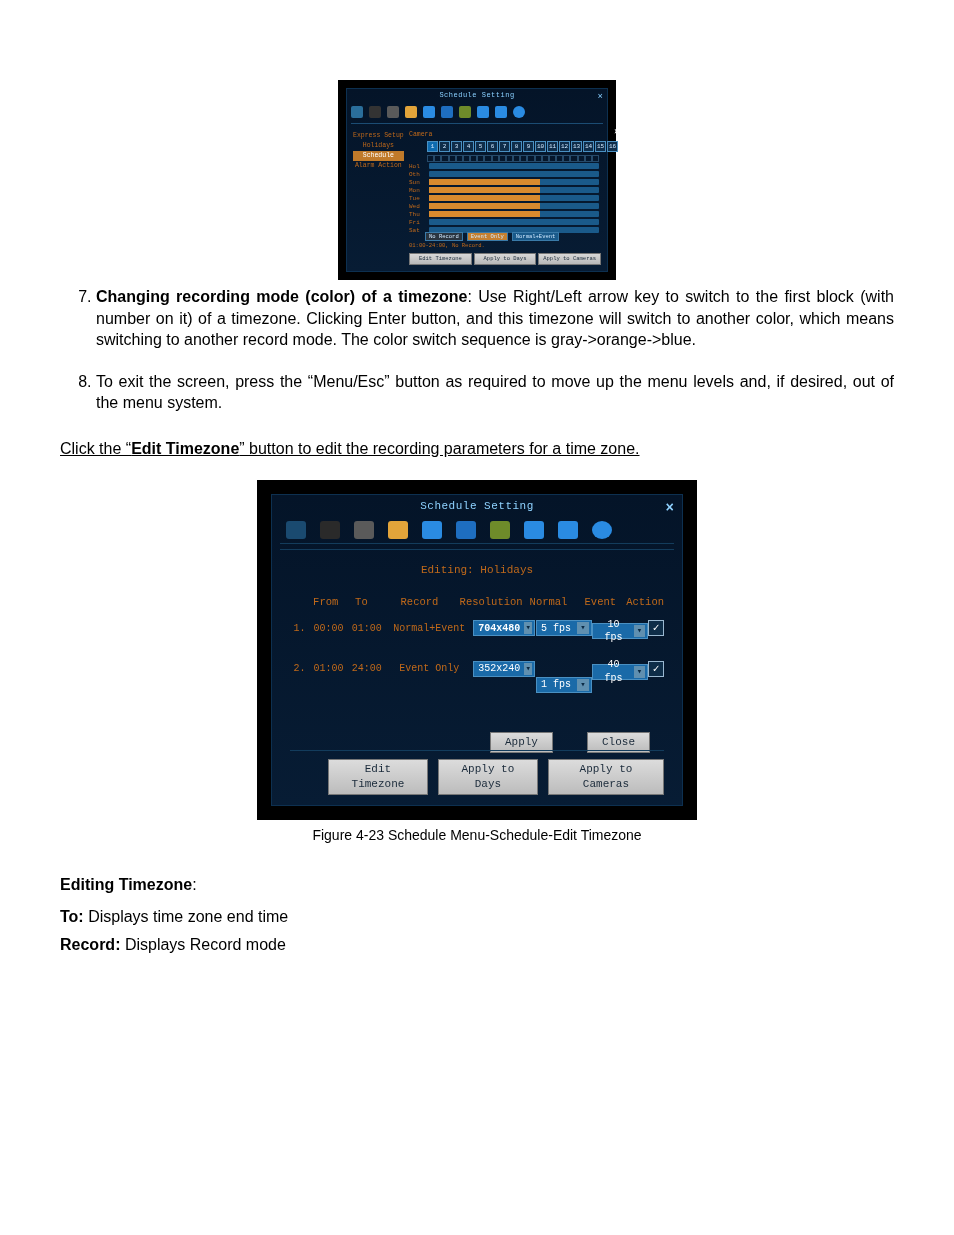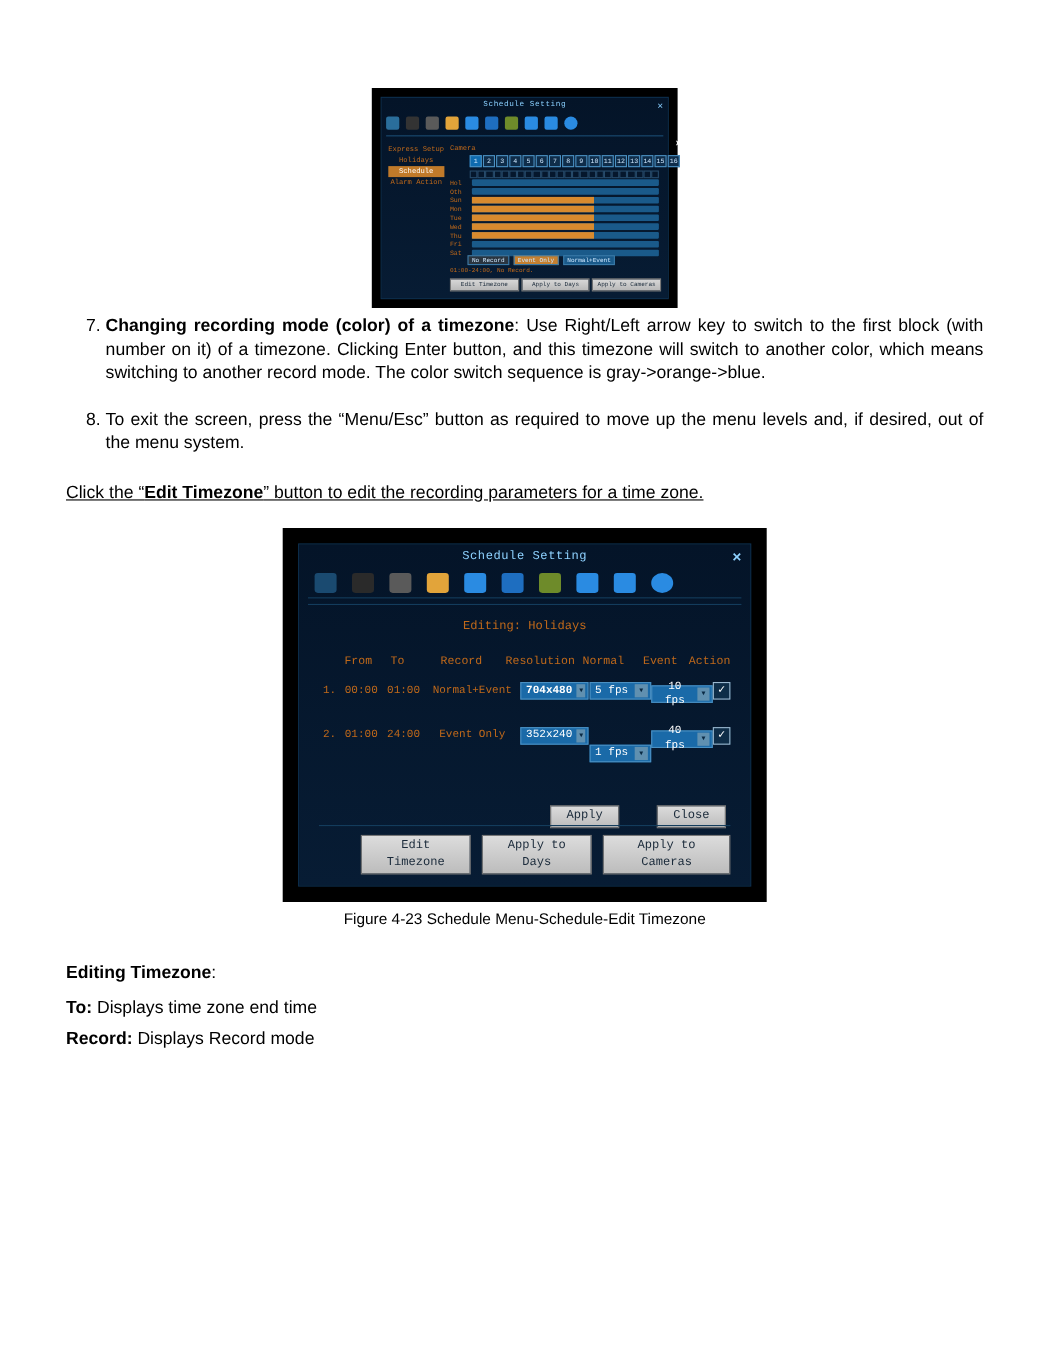--- a/index.html
+++ b/index.html
@@ -165,21 +165,21 @@
   }
   .dvr-big .dd .arr{
     width:12px;height:12px;background:#6090b0;color:#0a2a44;
     text-align:center;line-height:12px;font-size:9px;margin-left:4px;
   }
   .dvr-big .chk{
     width:14px;height:14px;border:1px solid #9ab8d0;background:#0e2d48;
     display:inline-flex;align-items:center;justify-content:center;color:#fff;font-size:11px;
   }
   .dvr-big .footer1{
-    position:absolute;bottom:52px;right:22px;display:flex;gap:34px;
+    position:absolute;bottom:52px;right:32px;display:flex;gap:34px;
   }
   .dvr-big .footer1 div,
   .dvr-big .footer2 div{
     background:linear-gradient(#dcdcdc,#bcbcbc);
     color:#1a2a3a;font-size:11px;text-align:center;
     padding:2px 14px;border:1px solid #777;
   }
   .dvr-big .footer2{
     position:absolute;bottom:10px;left:18px;right:18px;
     display:flex;justify-content:flex-end;gap:10px;

